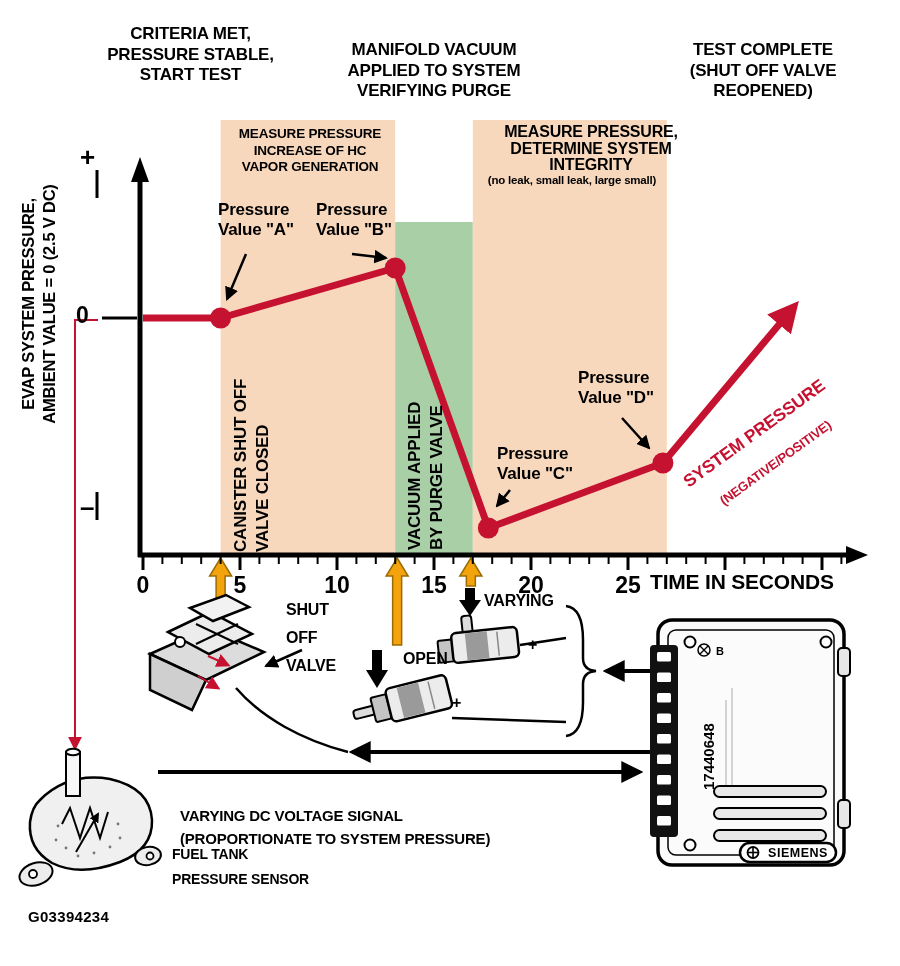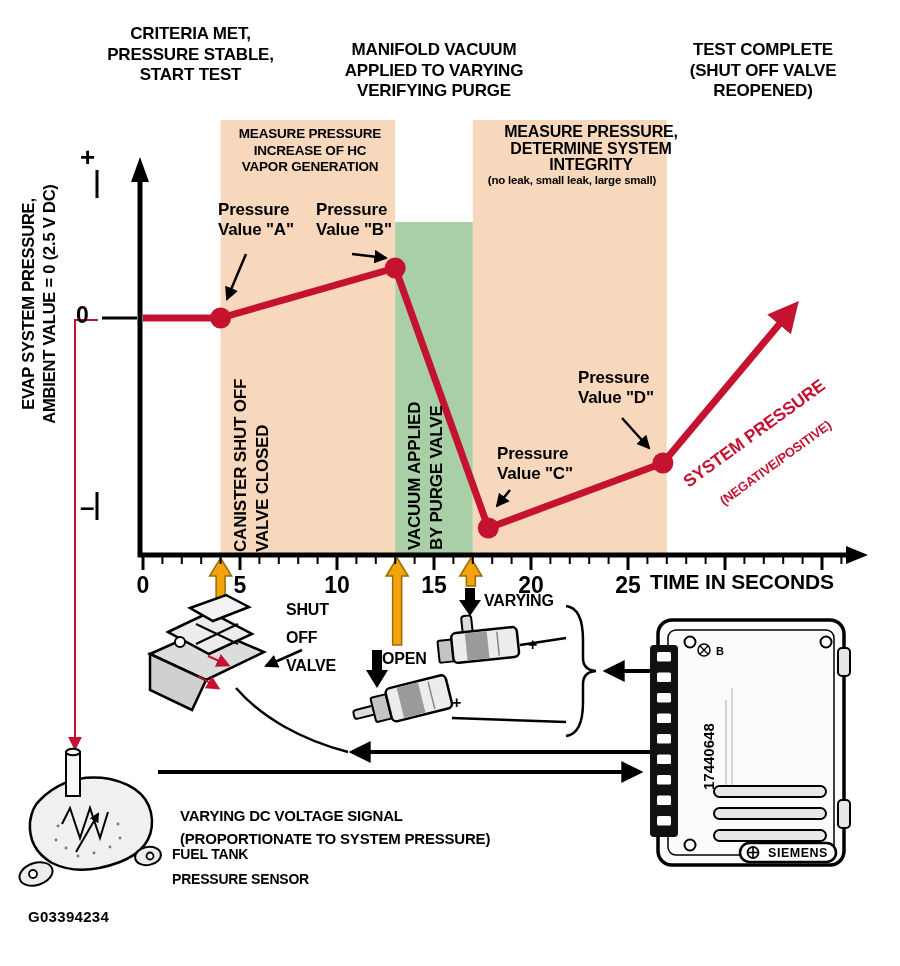--- a/index.html
+++ b/index.html
@@ -215,21 +215,21 @@
         <circle cx="58" cy="826" r="1.4" fill="#777"></circle>
         <circle cx="118" cy="824" r="1.4" fill="#777"></circle>
       </g>
   </g>
 </svg>
 
 <div class="t c" style="left:88px;top:24px;width:205px;font-size:17px;line-height:20.5px">CRITERIA MET,
 PRESSURE STABLE,
 START TEST</div>
 <div class="t c" style="left:330px;top:40px;width:208px;font-size:17px;line-height:20.5px">MANIFOLD VACUUM
-APPLIED TO VARYING
+APPLIED TO SYSTEM
 VERIFYING PURGE</div>
 <div class="t c" style="left:657px;top:40px;width:212px;font-size:17px;line-height:20.5px">TEST COMPLETE
 (SHUT OFF VALVE
 REOPENED)</div>
 <div class="t c" style="left:222px;top:126px;width:176px;font-size:13.5px;line-height:16.5px">MEASURE PRESSURE
 INCREASE OF HC
 VAPOR GENERATION</div>
 <div class="t c" style="left:493px;top:124px;width:196px;font-size:16px;line-height:16.5px">MEASURE PRESSURE,
 DETERMINE SYSTEM
 INTEGRITY</div>
@@ -256,19 +256,19 @@
 Value "D"</div>
 
 <div class="t c" style="left:664px;top:402px;width:200px;transform:rotate(-36deg);color:#c51230">
   <div style="font-size:17.5px">SYSTEM PRESSURE</div>
   <div style="font-size:13px">(NEGATIVE/POSITIVE)</div>
 </div>
 
 <div class="t" style="left:286px;top:596px;font-size:16px;line-height:28px">SHUT
 OFF
 VALVE</div>
-<div class="t" style="left:382px;top:650px;font-size:16px">OPEN</div>
+<div class="t" style="left:403px;top:650px;font-size:16px">OPEN</div>
 <div class="t" style="left:484px;top:592px;font-size:16px">VARYING</div>
 <div class="t" style="left:180px;top:804px;font-size:15px;line-height:23px">VARYING DC VOLTAGE SIGNAL
 (PROPORTIONATE TO SYSTEM PRESSURE)</div>
 <div class="t" style="left:172px;top:842px;font-size:14px;line-height:25px">FUEL TANK
 PRESSURE SENSOR</div>
 <div class="t" style="left:28px;top:908px;font-size:15px;letter-spacing:0.3px">G03394234</div>
 
 </body></html>

